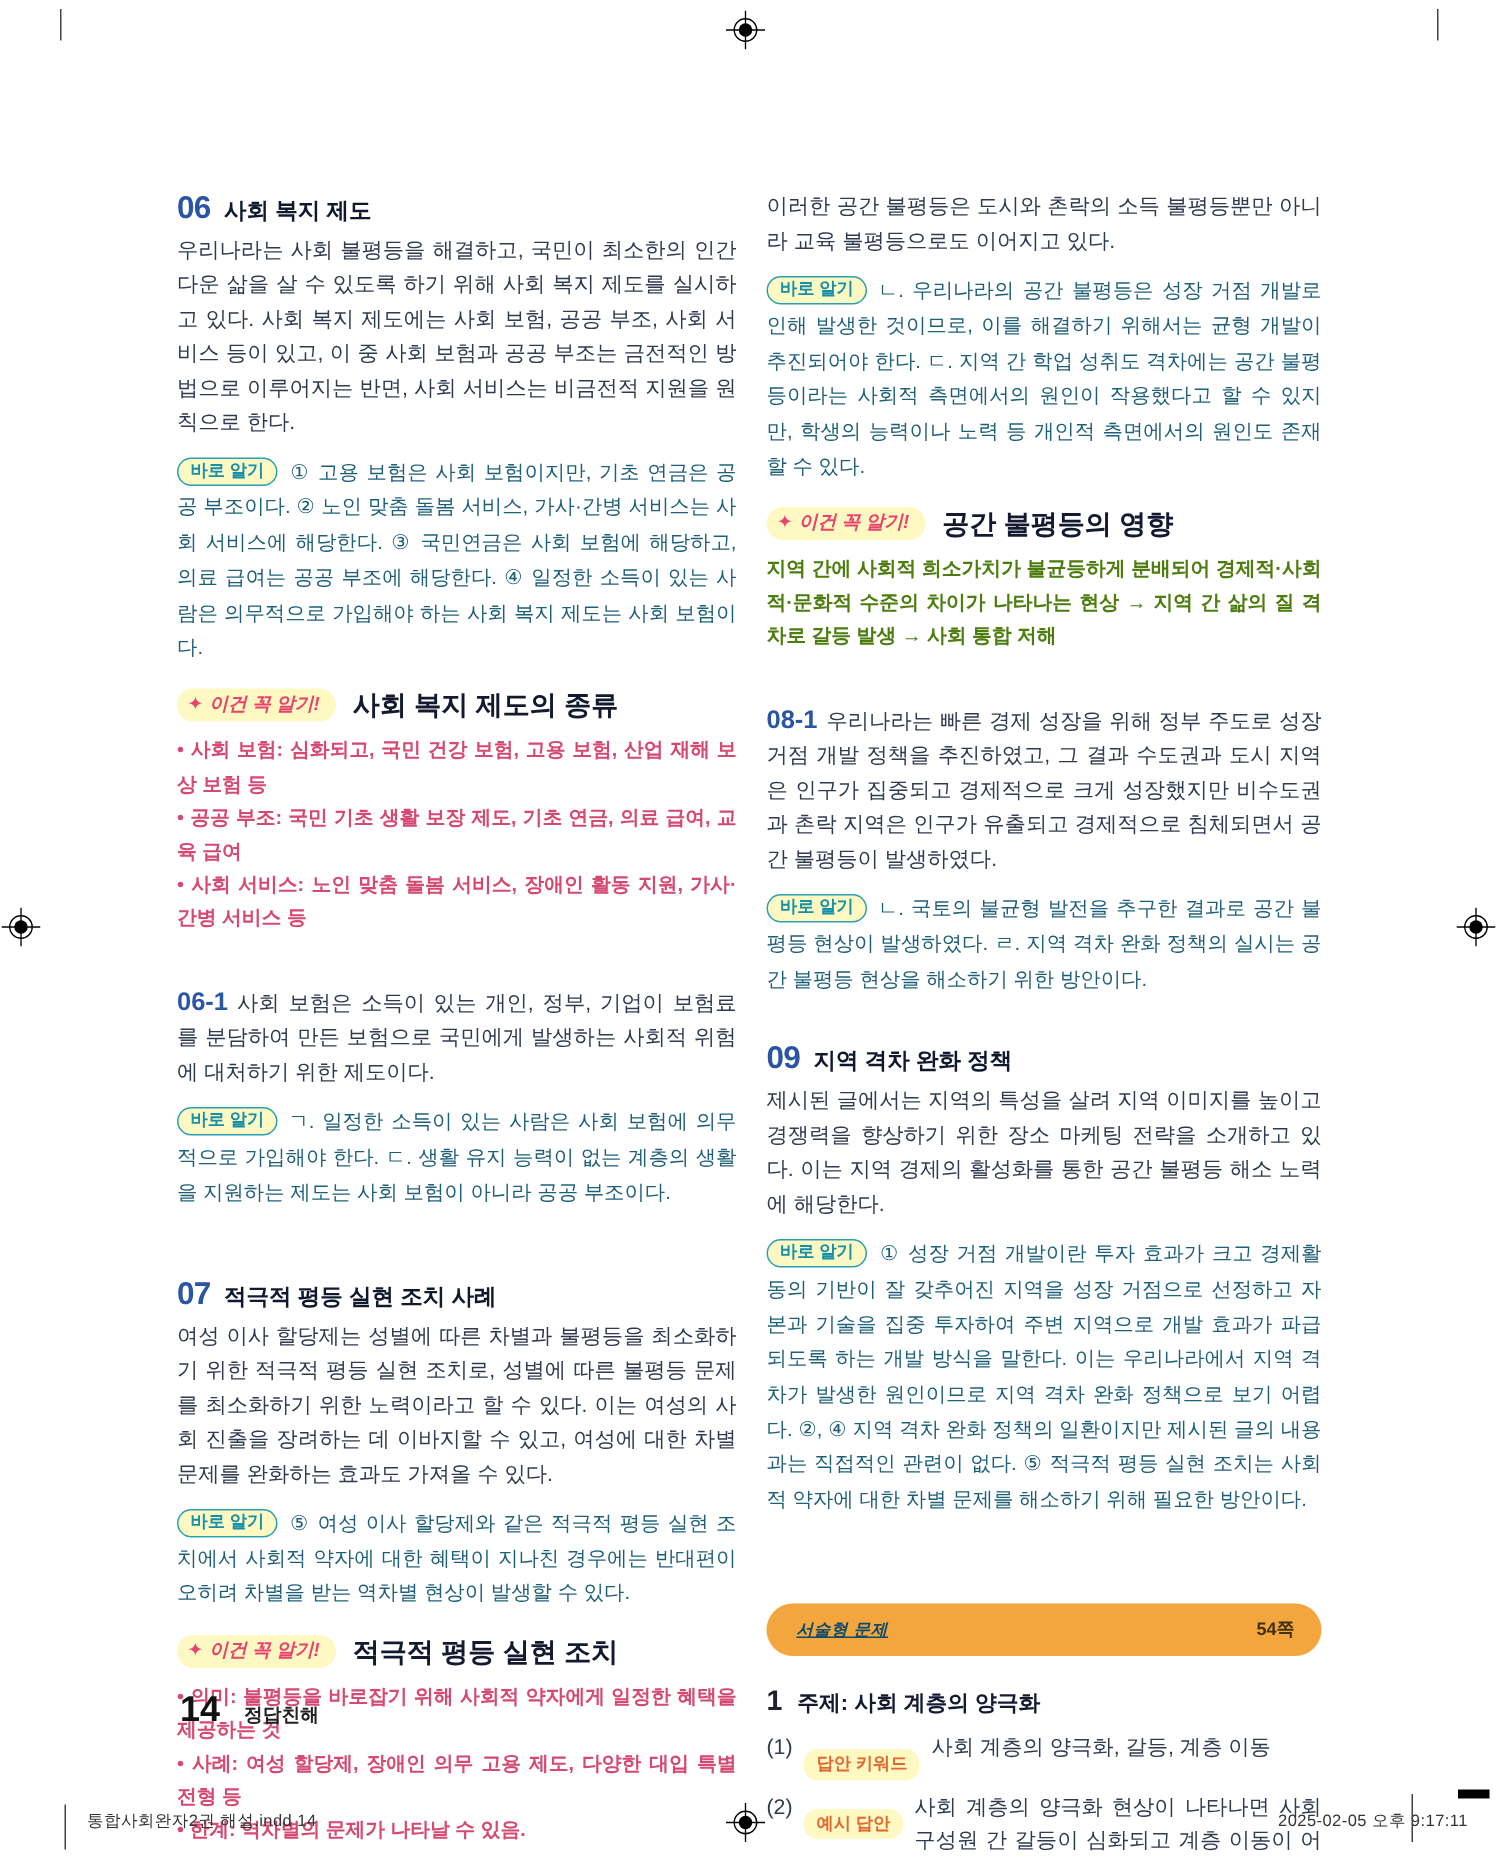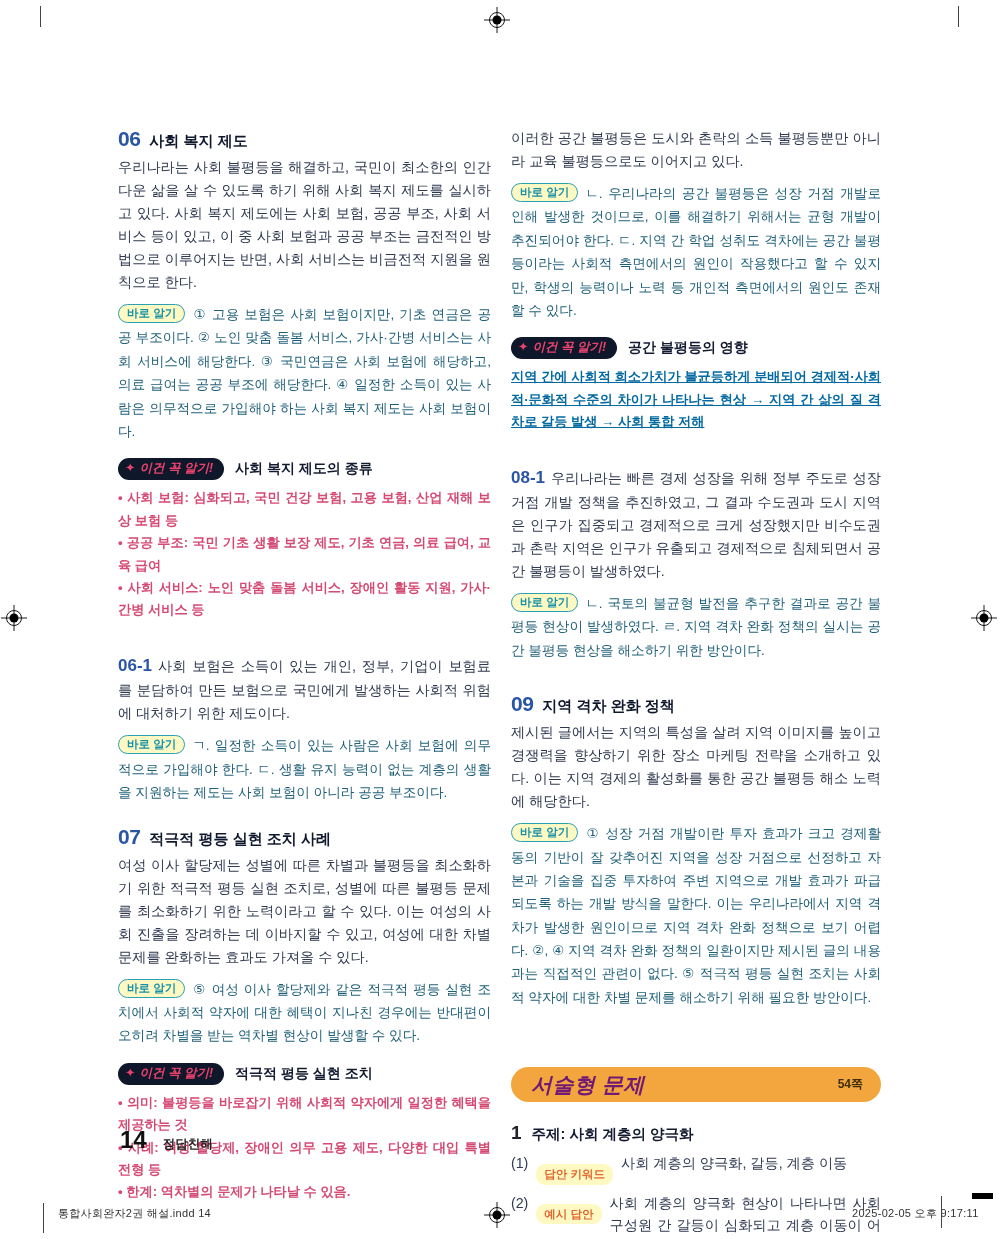--- a/index.html
+++ b/index.html
@@ -22,35 +22,35 @@
   .baro{font-size:13.6px;line-height:1.72;color:#1e5f78;text-align:justify;margin:9px 0 0;}
   .pill{
     display:inline-block;border:1.4px solid #2aa0b4;color:#1590a8;background:#fef9c3;
     border-radius:11px;font-size:11.5px;padding:0 8px;line-height:17px;font-weight:bold;
     margin-right:7px;vertical-align:2px;white-space:nowrap;
   }
 
   .must{margin-top:15px;}
   .must-head{display:flex;align-items:center;gap:11px;margin-bottom:7px;}
   .must-badge{
-    background:#0f172a;color:#e8436d;font-weight:bold;font-style:italic;
+    background:#fef9c3;color:#e8436d;font-weight:bold;font-style:italic;
     font-size:12.5px;padding:2px 11px 3px 7px;border-radius:11px;white-space:nowrap;
   }
   .star{margin-right:4px;font-style:normal;}
-  .must-title{font-weight:bold;color:#131a30;font-size:14px;}
+  .must-title{font-weight:bold;color:#131a30;font-size:18px;}
   .must-li{color:#d44a73;font-size:13.2px;line-height:1.7;font-weight:600;text-align:justify;}
   .must-li::before{content:"• ";}
-  .must-body{color:#0369a1;font-size:13.2px;line-height:1.7;font-weight:600;text-align:justify;margin:0;text-decoration:underline;}
+  .must-body{color:#4d7c0f;font-size:13.2px;line-height:1.7;font-weight:600;text-align:justify;margin:0;}
 
   .seosul{margin-top:58px;}
   .seosul-banner{
     background:#f3a63d;border-radius:18px;height:35px;display:flex;align-items:center;
     justify-content:space-between;padding:0 18px 0 20px;
   }
-  .seosul-title{color:#701a75;font-weight:bold;font-size:21px;font-style:italic;letter-spacing:0.5px;}
+  .seosul-title{color:#0c4a6e;font-weight:bold;font-size:11px;font-style:italic;letter-spacing:0.5px;text-decoration:underline;}
   .seosul-page{color:#40300e;font-size:12px;font-weight:bold;}
   .q-row{display:flex;align-items:baseline;gap:10px;margin:20px 0 8px;}
   .q-num{font-size:19px;font-weight:bold;color:#23202e;}
   .q-title{font-size:14.5px;font-weight:bold;color:#131a30;}
   .ans-line{display:flex;gap:8px;margin-top:7px;font-size:14.2px;line-height:1.6;color:#2f3950;}
   .ans-no{flex:0 0 auto;}
   .ans-badge{
     flex:0 0 auto;background:#fef9c3;color:#e2682f;font-weight:bold;font-size:11.5px;
     border-radius:9px;padding:1px 8px;align-self:flex-start;margin-top:12px;white-space:nowrap;
   }
@@ -90,21 +90,21 @@
       <div class="must-li">공공 부조: 국민 기초 생활 보장 제도, 기초 연금, 의료 급여, 교육 급여</div>
       <div class="must-li">사회 서비스: 노인 맞춤 돌봄 서비스, 장애인 활동 지원, 가사·간병 서비스 등</div>
     </div>
   </div>
 
   <div class="sec" style="margin-top:30px;">
     <p class="body"><span class="inline-num">06-1</span><span>사회 보험은 소득이 있는 개인, 정부, 기업이 보험료를 분담하여 만든 보험으로 국민에게 발생하는 사회적 위험에 대처하기 위한 제도이다.</span></p>
     <p class="baro"><span class="pill">바로 알기</span><span>ㄱ. 일정한 소득이 있는 사람은 사회 보험에 의무적으로 가입해야 한다. ㄷ. 생활 유지 능력이 없는 계층의 생활을 지원하는 제도는 사회 보험이 아니라 공공 부조이다.</span></p>
   </div>
 
-  <div class="sec" style="margin-top:20px;">
+  <div class="sec" style="margin-top:44px;">
     <div class="sec-head">
       <span class="sec-num">07</span>
       <span class="sec-title">적극적 평등 실현 조치 사례</span>
     </div>
     <p class="body">여성 이사 할당제는 성별에 따른 차별과 불평등을 최소화하기 위한 적극적 평등 실현 조치로, 성별에 따른 불평등 문제를 최소화하기 위한 노력이라고 할 수 있다. 이는 여성의 사회 진출을 장려하는 데 이바지할 수 있고, 여성에 대한 차별 문제를 완화하는 효과도 가져올 수 있다.</p>
     <p class="baro"><span class="pill">바로 알기</span><span>⑤ 여성 이사 할당제와 같은 적극적 평등 실현 조치에서 사회적 약자에 대한 혜택이 지나친 경우에는 반대편이 오히려 차별을 받는 역차별 현상이 발생할 수 있다.</span></p>
     <div class="must">
       <div class="must-head">
         <span class="must-badge"><span class="star">✦</span><span>이건 꼭 알기!</span></span>
         <span class="must-title">적극적 평등 실현 조치</span>

